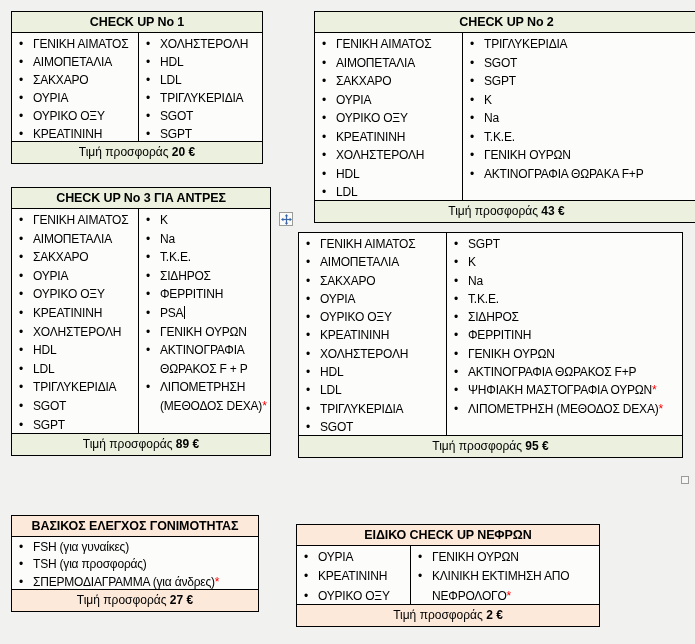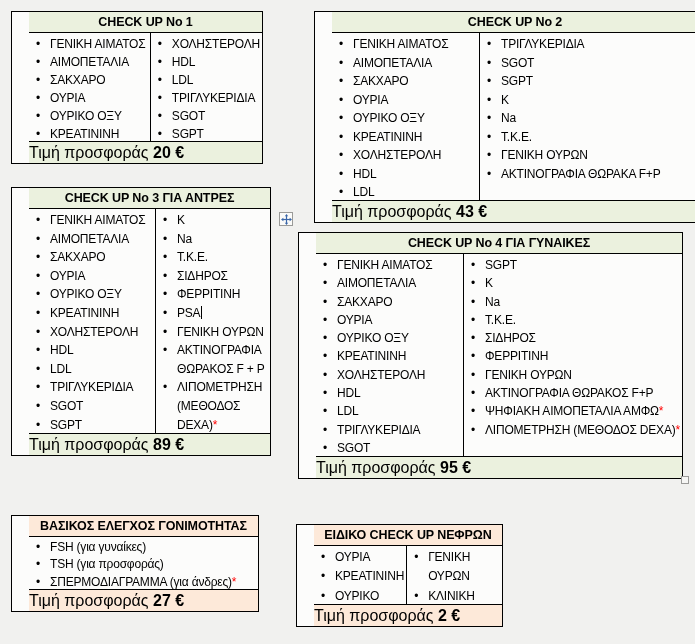--- a/index.html
+++ b/index.html
@@ -9,21 +9,20 @@
     font-family:"Liberation Sans",sans-serif;
     color:#000;
   }
   .page{position:relative;width:695px;height:644px;}
 
   .ctable{
     position:absolute;
     box-sizing:border-box;
     border:1.5px solid var(--border,#000);
     background:var(--table-bg,#fcfcfb);
-    padding-left:17px;
   }
   .green{--theme:var(--header-green,#EBF1DE);}
   .peach{--theme:var(--header-peach,#FDE9D9);}
 
   .thead{
     height:20px;line-height:20px;
     background:var(--theme);
     border-bottom:1px solid var(--border,#000);
     text-align:center;font-weight:bold;font-size:12.5px;
     letter-spacing:-0.1px;
@@ -42,21 +41,21 @@
   .star{color:var(--asterisk-red,#FF0000);}
   .caret{
     display:inline-block;width:1px;height:13px;
     background:#000;vertical-align:-2px;margin-left:1px;
   }
 
   .tfoot{
     height:21px;line-height:21px;
     background:var(--theme);
     border-top:1px solid var(--border,#000);
-    font-size:16px;
+    text-align:center;font-size:12px;
   }
   .price{font-weight:bold;}
 
   
   .t1{left:11px;top:11px;width:252px;}
   .t1 .tbody{height:108px;} .t1 .item{line-height:18px;}
   .t1 .col0,.t3 .col0{width:127px;}
 
   .t2{left:314px;top:11px;width:385px;}
   .t2 .tbody{height:167px;} .t2 .item{line-height:18.5px;}
@@ -64,21 +63,21 @@
 
   .t3{left:11px;top:187px;width:260px;}
   .t3 .tbody{height:224px;} .t3 .item{line-height:18.6px;}
 
   .t4{left:298px;top:232px;width:385px;}
   .t4 .tbody{height:202px;} .t4 .item{line-height:18.3px;}
 
   .t5{left:11px;top:515px;width:248px;}
   .t5 .tbody{height:52px;} .t5 .item{line-height:17.3px;}
 
-  .t6{left:296px;top:524px;width:207px;}
+  .t6{left:296px;top:524px;width:304px;}
   .t6 .tbody{height:58px;} .t6 .item{line-height:19.3px;}
   .t6 .col0{width:114px;}
 
   .move-handle{
     position:absolute;left:279px;top:212px;width:14px;height:14px;
     box-sizing:border-box;border:1px solid #9a9a98;background:#fbfbf9;
     display:flex;align-items:center;justify-content:center;cursor:move;
   }
   .resize-handle{
     position:absolute;left:681px;top:476px;width:8px;height:8px;
@@ -167,21 +166,20 @@
           <div class="item"><span class="bullet">•</span><span>PSA</span><span class="caret"></span></div>
           <div class="item"><span class="bullet">•</span><span>ΓΕΝΙΚΗ ΟΥΡΩΝ</span></div>
           <div class="item"><span class="bullet">•</span><span>ΑΚΤΙΝΟΓΡΑΦΙΑ ΘΩΡΑΚΟΣ F + P</span></div>
           <div class="item"><span class="bullet">•</span><span>ΛΙΠΟΜΕΤΡΗΣΗ (ΜΕΘΟΔΟΣ DEXA)</span><span class="star">*</span></div>
         </div>
       </div>
     <footer class="tfoot"><span>Τιμή προσφοράς </span><span class="price">89 €</span></footer>
   </section>
 
   <section class="ctable t4 green">
-    <header class="thead">CHECK UP No 4 ΓΙΑ ΓΥΝΑΙΚΕΣ</header>
     <div class="tbody">
         <div class="col col0">
           <div class="item"><span class="bullet">•</span><span>ΓΕΝΙΚΗ ΑΙΜΑΤΟΣ</span></div>
           <div class="item"><span class="bullet">•</span><span>ΑΙΜΟΠΕΤΑΛΙΑ</span></div>
           <div class="item"><span class="bullet">•</span><span>ΣΑΚΧΑΡΟ</span></div>
           <div class="item"><span class="bullet">•</span><span>ΟΥΡΙΑ</span></div>
           <div class="item"><span class="bullet">•</span><span>ΟΥΡΙΚΟ ΟΞΥ</span></div>
           <div class="item"><span class="bullet">•</span><span>ΚΡΕΑΤΙΝΙΝΗ</span></div>
           <div class="item"><span class="bullet">•</span><span>ΧΟΛΗΣΤΕΡΟΛΗ</span></div>
           <div class="item"><span class="bullet">•</span><span>HDL</span></div>
@@ -191,21 +189,21 @@
         </div>
         <div class="col col1">
           <div class="item"><span class="bullet">•</span><span>SGPT</span></div>
           <div class="item"><span class="bullet">•</span><span>K</span></div>
           <div class="item"><span class="bullet">•</span><span>Na</span></div>
           <div class="item"><span class="bullet">•</span><span>Τ.Κ.Ε.</span></div>
           <div class="item"><span class="bullet">•</span><span>ΣΙΔΗΡΟΣ</span></div>
           <div class="item"><span class="bullet">•</span><span>ΦΕΡΡΙΤΙΝΗ</span></div>
           <div class="item"><span class="bullet">•</span><span>ΓΕΝΙΚΗ ΟΥΡΩΝ</span></div>
           <div class="item"><span class="bullet">•</span><span>ΑΚΤΙΝΟΓΡΑΦΙΑ ΘΩΡΑΚΟΣ F+P</span></div>
-          <div class="item"><span class="bullet">•</span><span>ΨΗΦΙΑΚΗ ΑΙΜΟΠΕΤΑΛΙΑ ΑΜΦΩ</span><span class="star">*</span></div>
+          <div class="item"><span class="bullet">•</span><span>ΨΗΦΙΑΚΗ ΜΑΣΤΟΓΡΑΦΙΑ ΟΥΡΩΝ</span><span class="star">*</span></div>
           <div class="item"><span class="bullet">•</span><span>ΛΙΠΟΜΕΤΡΗΣΗ (ΜΕΘΟΔΟΣ DEXA)</span><span class="star">*</span></div>
         </div>
       </div>
     <footer class="tfoot"><span>Τιμή προσφοράς </span><span class="price">95 €</span></footer>
   </section>
 
   <section class="ctable t5 peach one-col">
     <header class="thead">ΒΑΣΙΚΟΣ ΕΛΕΓΧΟΣ ΓΟΝΙΜΟΤΗΤΑΣ</header>
     <div class="tbody">
         <div class="col col0">

